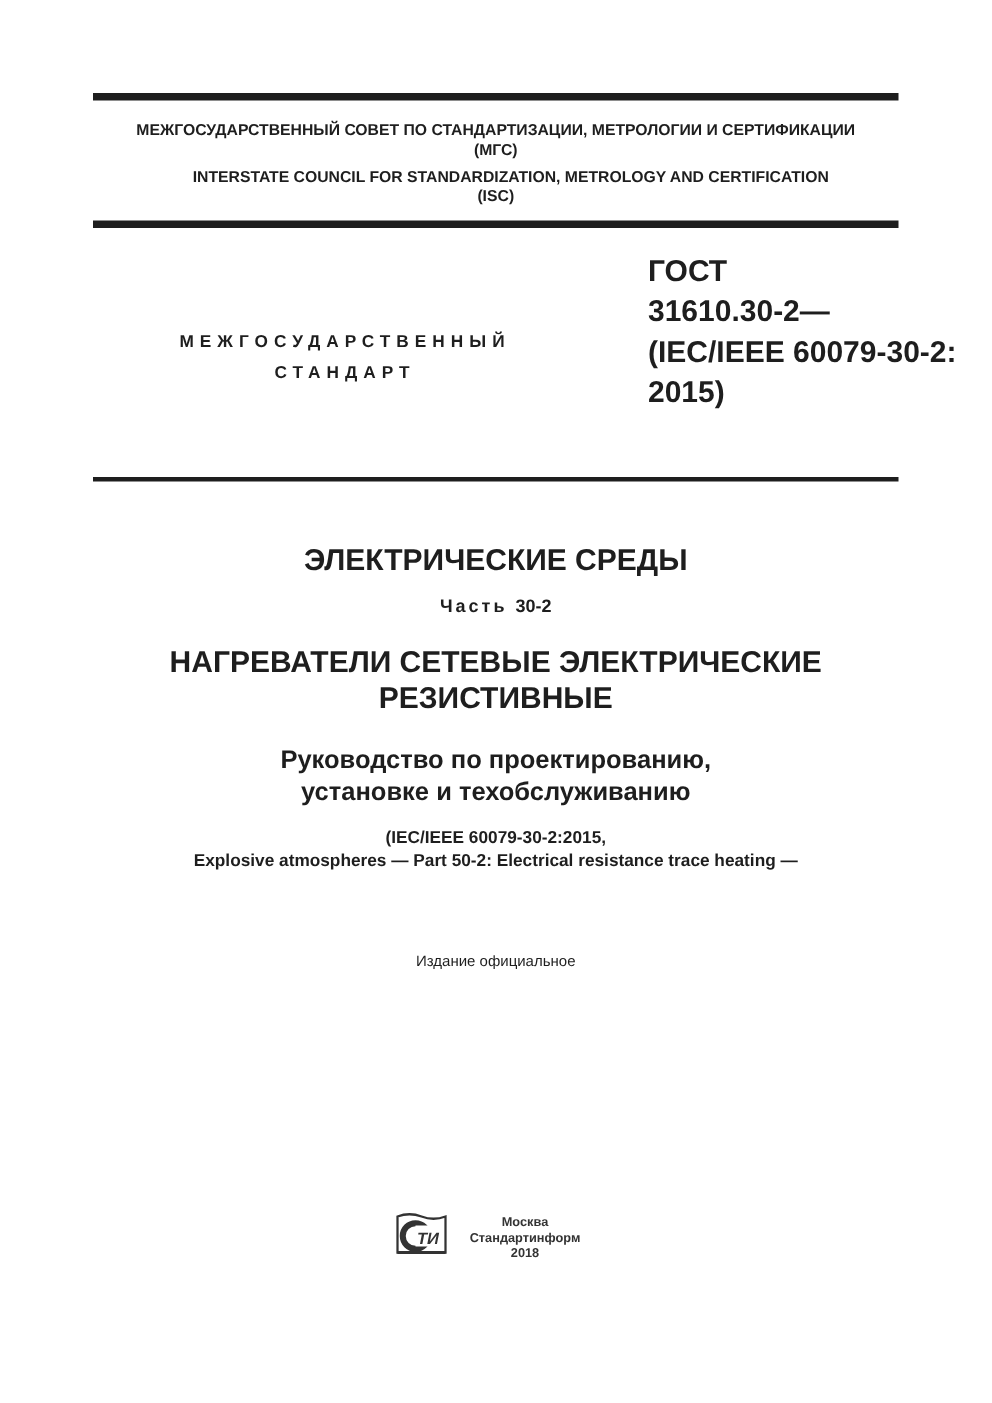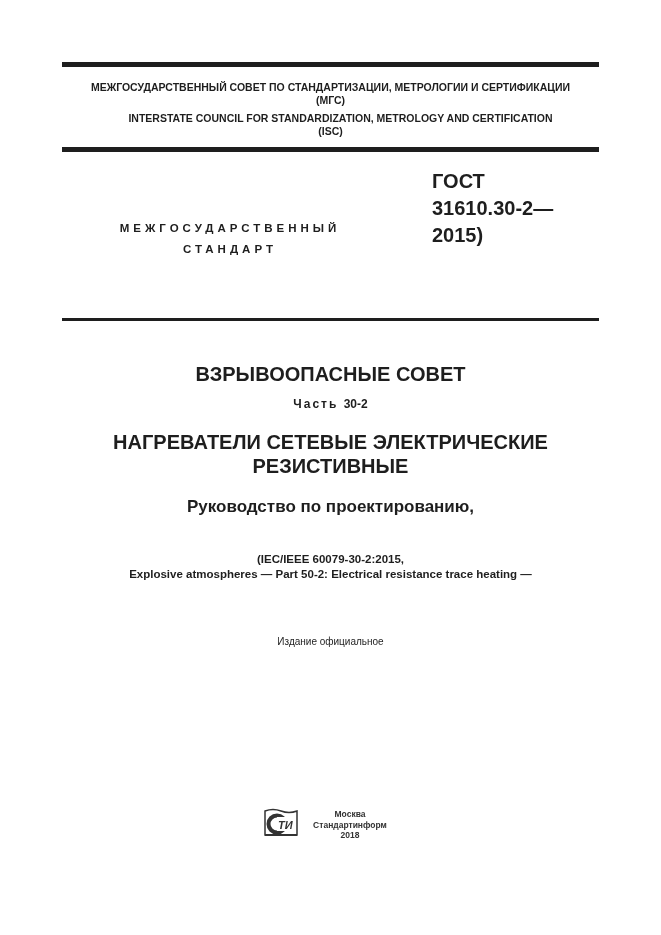--- a/index.html
+++ b/index.html
@@ -38,39 +38,41 @@
 <div class="rule" style="top:147px;height:5px;"></div>
 
 <div class="gost-left">
   <div>МЕЖГОСУДАРСТВЕННЫЙ</div>
   <div>СТАНДАРТ</div>
 </div>
 
 <div class="gost-right">
   <div>ГОСТ</div>
   <div>31610.30-2—</div>
+  <div>(IEC/IEEE 60079-30-2:</div>
   <div>2015)</div>
 </div>
 
 <div class="rule" style="top:318px;height:3px;"></div>
 
-<div class="center title1">ВЗРЫВООПАСНЫЕ СОВЕТ</div>
+<div class="center title1">ЭЛЕКТРИЧЕСКИЕ СРЕДЫ</div>
 
 <div class="center part">
   <span>Часть</span>
   <span class="num">30-2</span>
 </div>
 
 <div class="center title2">
   <div>НАГРЕВАТЕЛИ СЕТЕВЫЕ ЭЛЕКТРИЧЕСКИЕ</div>
   <div>РЕЗИСТИВНЫЕ</div>
 </div>
 
 <div class="center subtitle">
   <div>Руководство по проектированию,</div>
+  <div>установке и техобслуживанию</div>
 </div>
 
 <div class="center iec">
   <div>(IEC/IEEE 60079-30-2:2015,</div>
   <div>Explosive atmospheres — Part 50-2: Electrical resistance trace heating —</div>
 </div>
 
 <div class="center edition">Издание официальное</div>
 
 <div class="logo">

